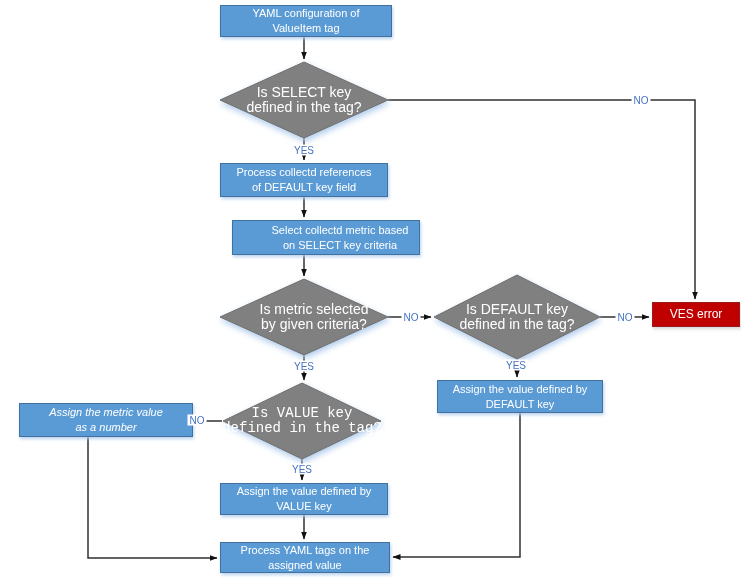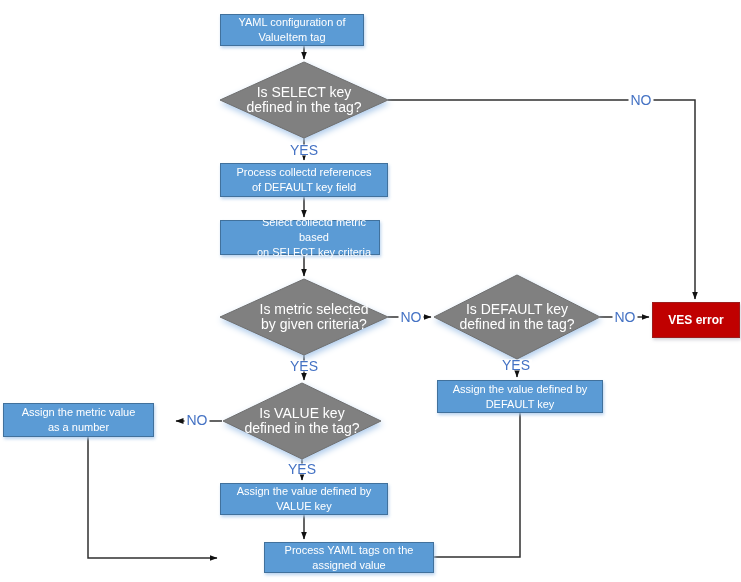--- a/index.html
+++ b/index.html
@@ -20,21 +20,21 @@
   .error{
     background:#C00000;border:1px solid #9C1C1C;font-size:12px;
     box-shadow:1px 2px 3px rgba(200,200,210,0.8);
   }
   .diamond-label{
     position:absolute;display:flex;align-items:center;justify-content:center;
     text-align:center;color:#ffffff;font-size:14px;line-height:15px;white-space:pre-line;
   }
   .edge-label{
     position:absolute;transform:translate(-50%,-50%);
-    color:#4472C4;font-size:14px;line-height:11px;background:#ffffff;padding:0 2px;
+    color:#4472C4;font-size:10px;line-height:11px;background:#ffffff;padding:0 2px;
   }
   svg .diamond{fill:#808080;stroke:#6F6F6F;stroke-width:1;filter:drop-shadow(1px 3px 3px #AECBEB);}
   svg .edge{fill:none;stroke:#303030;stroke-width:1.5;}
 </style>
 </head>
 <body>
 
 <div class="canvas">
 
   <svg class="layer" viewBox="0 0 741 582">
@@ -62,53 +62,53 @@
     </g>
 
     <g>
       <polygon class="diamond" points="304,62 388,100 304,138 220,100"></polygon>
       <polygon class="diamond" points="304,279 388,317 304,355 220,317"></polygon>
       <polygon class="diamond" points="517,275 600,317 517,359 434,317"></polygon>
       <polygon class="diamond" points="302,383 381,421 302,459 223,421"></polygon>
     </g>
   </svg>
 
-  <div class="node process" style="left:220px;top:5px;width:144px;height:32px;margin-top:9px;">YAML configuration of
+  <div class="node process" style="left:220px;top:5px;width:172px;height:32px;">YAML configuration of
 ValueItem tag</div>
 
   <div class="node process" style="left:220px;top:163px;width:168px;height:34px;">Process collectd references
 of DEFAULT key field</div>
 
-  <div class="node process" style="left:220px;top:220px;width:160px;height:35px;padding-left:28px;">Select collectd metric based
+  <div class="node process" style="left:232px;top:220px;width:188px;height:35px;padding-left:28px;">Select collectd metric based
 on SELECT key criteria</div>
 
-  <div class="node error" style="left:652px;top:302px;width:88px;height:36px;font-weight:bold;">VES error</div>
+  <div class="node error" style="left:652px;top:302px;width:88px;height:25px;">VES error</div>
 
   <div class="node process" style="left:437px;top:380px;width:166px;height:33px;">Assign the value defined by
 DEFAULT key</div>
 
-  <div class="node process" style="left:3px;top:403px;width:151px;height:34px;">Assign the metric value
+  <div class="node process" style="left:19px;top:403px;width:174px;height:34px;font-style:italic;">Assign the metric value
 as a number</div>
 
   <div class="node process" style="left:220px;top:483px;width:168px;height:32px;">Assign the value defined by
 VALUE key</div>
 
-  <div class="node process" style="left:220px;top:542px;width:170px;height:31px;margin-left:44px;">Process YAML tags on the
+  <div class="node process" style="left:220px;top:542px;width:170px;height:31px;">Process YAML tags on the
 assigned value</div>
 
   <div class="diamond-label" style="left:224px;top:78px;width:160px;height:44px;">Is SELECT key
 defined in the tag?</div>
 
   <div class="diamond-label" style="left:234px;top:295px;width:160px;height:44px;">Is metric selected
 by given criteria?</div>
 
   <div class="diamond-label" style="left:437px;top:295px;width:160px;height:44px;">Is DEFAULT key
 defined in the tag?</div>
 
-  <div class="diamond-label" style="left:222px;top:399px;width:160px;height:44px;">Is VALUE key
+  <div class="diamond-label" style="left:222px;top:399px;width:160px;height:44px;font-family:Liberation Mono, monospace;">Is VALUE key
 defined in the tag?</div>
 
   <div class="edge-label" style="left:641px;top:100px;">NO</div>
   <div class="edge-label" style="left:304px;top:150px;">YES</div>
   <div class="edge-label" style="left:411px;top:317px;">NO</div>
   <div class="edge-label" style="left:304px;top:366px;">YES</div>
   <div class="edge-label" style="left:625px;top:317px;">NO</div>
   <div class="edge-label" style="left:516px;top:365px;">YES</div>
   <div class="edge-label" style="left:197px;top:420px;">NO</div>
   <div class="edge-label" style="left:302px;top:469px;">YES</div>

